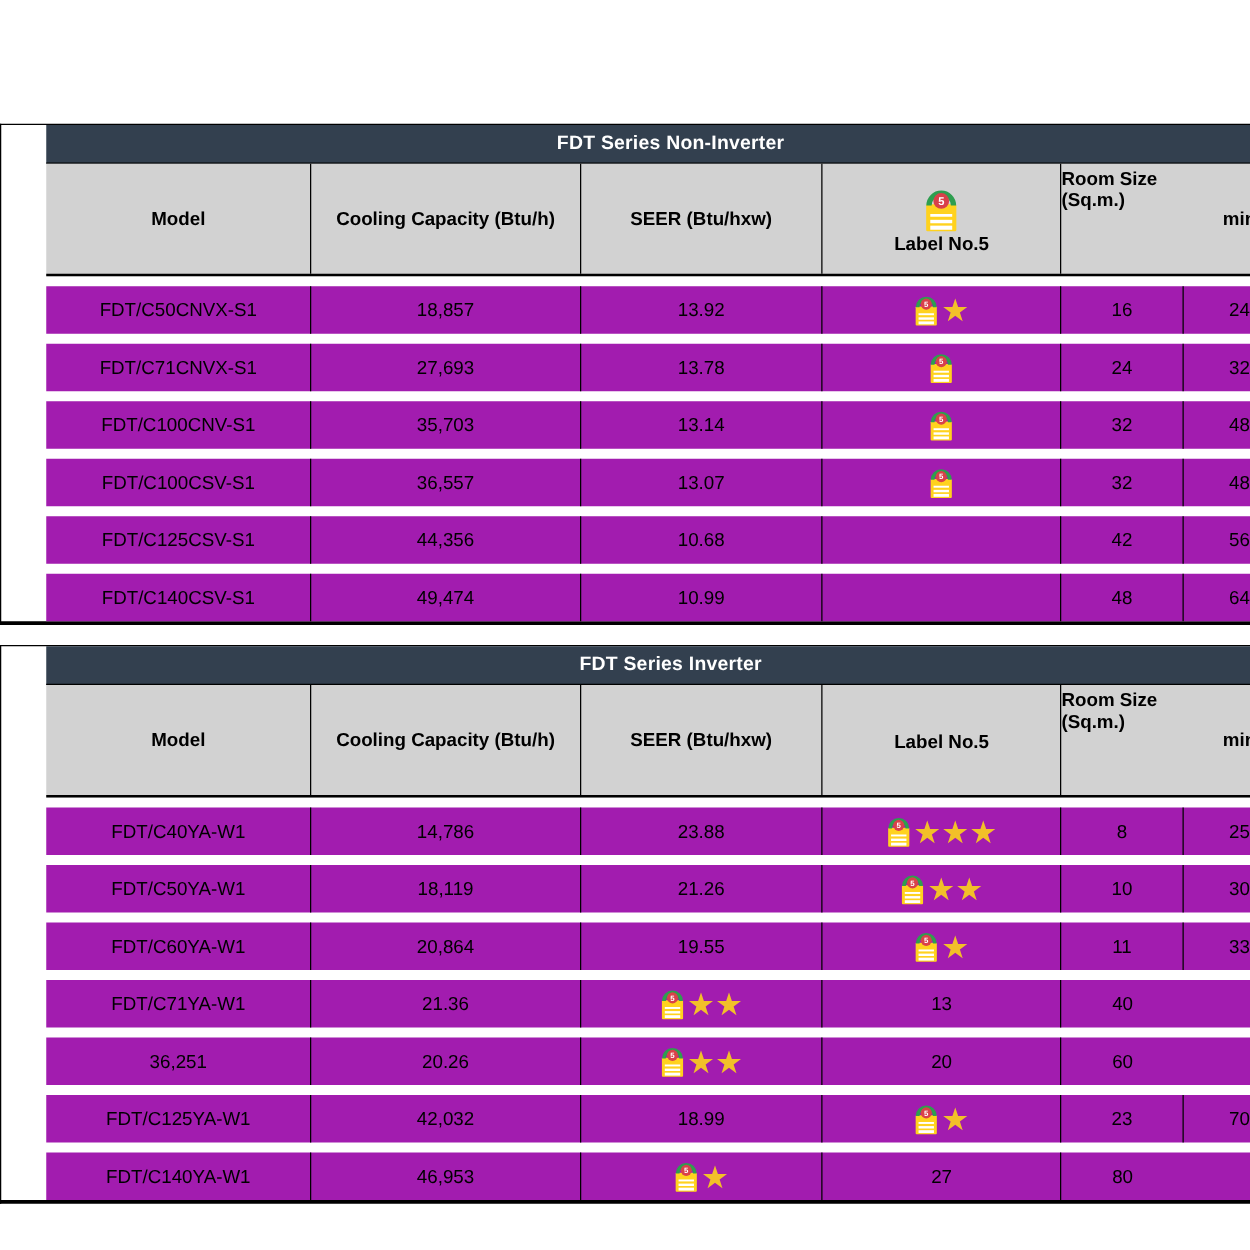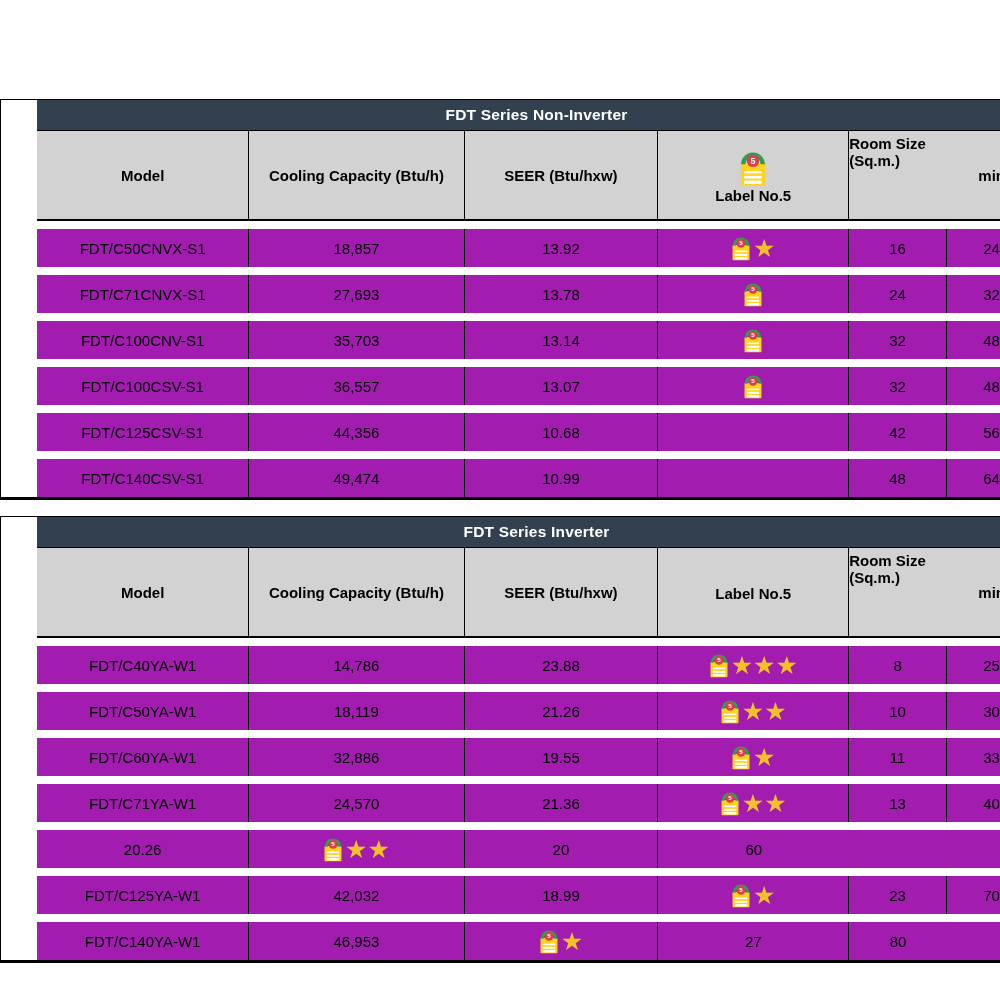--- a/index.html
+++ b/index.html
@@ -255,57 +255,57 @@
     <rect class="lab-stripe" x="3.6" y="19.6" width="12.8" height="2"></rect>
     <rect class="lab-stripe" x="3.6" y="23" width="12.8" height="2.4"></rect>
   </svg>
           <span class="stars">★★</span>
         </div>
     <div class="cell">10</div>
     <div class="cell">30</div>
   </div>
       <div class="data-row">
     <div class="cell">FDT/C60YA-W1</div>
-    <div class="cell">32,886</div>
+    <div class="cell">20,864</div>
     <div class="cell">19.55</div>
     <div class="cell label-c">
           <svg class="energy-label row-icon" viewBox="0 0 20 27">
     <rect class="lab-body" x="1.2" y="10.5" width="17.6" height="15.8" rx="0.8"></rect>
     <path class="lab-arch" d="M1.3 11.2 A 8.7 8.7 0 0 1 18.7 11.2 L 15.6 11.2 A 5.6 5.6 0 0 0 4.4 11.2 Z"></path>
     <circle class="lab-dot" cx="10" cy="8.6" r="4.6"></circle>
     <text class="lab-five" x="10" y="10.9" font-size="6.5" text-anchor="middle">5</text>
     <rect class="lab-stripe" x="3.6" y="16.2" width="12.8" height="1.6"></rect>
     <rect class="lab-stripe" x="3.6" y="19.6" width="12.8" height="2"></rect>
     <rect class="lab-stripe" x="3.6" y="23" width="12.8" height="2.4"></rect>
   </svg>
           <span class="stars">★</span>
         </div>
     <div class="cell">11</div>
     <div class="cell">33</div>
   </div>
       <div class="data-row">
     <div class="cell">FDT/C71YA-W1</div>
-    <div class="cell">24,570</div>
     <div class="cell">21.36</div>
     <div class="cell label-c">
           <svg class="energy-label row-icon" viewBox="0 0 20 27">
     <rect class="lab-body" x="1.2" y="10.5" width="17.6" height="15.8" rx="0.8"></rect>
     <path class="lab-arch" d="M1.3 11.2 A 8.7 8.7 0 0 1 18.7 11.2 L 15.6 11.2 A 5.6 5.6 0 0 0 4.4 11.2 Z"></path>
     <circle class="lab-dot" cx="10" cy="8.6" r="4.6"></circle>
     <text class="lab-five" x="10" y="10.9" font-size="6.5" text-anchor="middle">5</text>
     <rect class="lab-stripe" x="3.6" y="16.2" width="12.8" height="1.6"></rect>
     <rect class="lab-stripe" x="3.6" y="19.6" width="12.8" height="2"></rect>
     <rect class="lab-stripe" x="3.6" y="23" width="12.8" height="2.4"></rect>
   </svg>
           <span class="stars">★★</span>
         </div>
     <div class="cell">13</div>
     <div class="cell">40</div>
   </div>
       <div class="data-row">
+    <div class="cell">36,251</div>
     <div class="cell">20.26</div>
     <div class="cell label-c">
           <svg class="energy-label row-icon" viewBox="0 0 20 27">
     <rect class="lab-body" x="1.2" y="10.5" width="17.6" height="15.8" rx="0.8"></rect>
     <path class="lab-arch" d="M1.3 11.2 A 8.7 8.7 0 0 1 18.7 11.2 L 15.6 11.2 A 5.6 5.6 0 0 0 4.4 11.2 Z"></path>
     <circle class="lab-dot" cx="10" cy="8.6" r="4.6"></circle>
     <text class="lab-five" x="10" y="10.9" font-size="6.5" text-anchor="middle">5</text>
     <rect class="lab-stripe" x="3.6" y="16.2" width="12.8" height="1.6"></rect>
     <rect class="lab-stripe" x="3.6" y="19.6" width="12.8" height="2"></rect>
     <rect class="lab-stripe" x="3.6" y="23" width="12.8" height="2.4"></rect>

